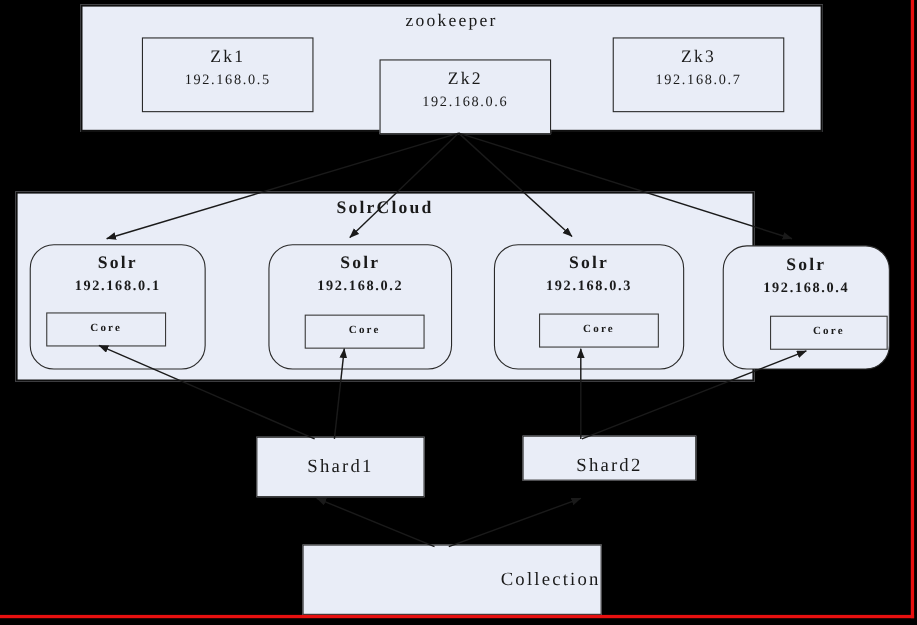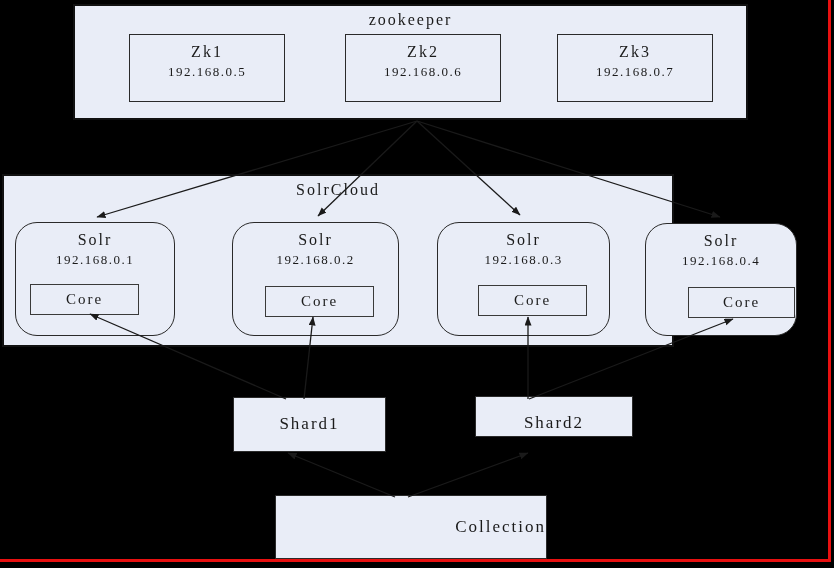--- a/index.html
+++ b/index.html
@@ -20,35 +20,35 @@
   }
   .groupbox{border:2px solid #111;}
   .group-label{
     position:absolute;top:5px;left:0;right:0;
     text-align:center;font-size:16px;letter-spacing:2px;
   }
   
   #zookeeper{left:73px;top:4px;width:675px;height:116px;}
   .zk{width:156px;height:68px;top:28px;text-align:center;}
   #zk1{left:54px;}
-  #zk2{left:270px;}
+  #zk2{left:270px;margin-top:20px;}
   #zk3{left:482px;}
   .node-name{margin-top:7px;font-size:16px;letter-spacing:2px;line-height:19px;}
   .node-ip{font-size:13px;letter-spacing:1.5px;line-height:21px;}
   
-  #solrcloud{left:2px;top:174px;width:672px;height:173px;}
+  #solrcloud{left:14px;top:174px;width:672px;height:173px;font-weight:bold;}
   .solr{width:165px;height:114px;top:46px;text-align:center;border-radius:22px;}
   #solr1{left:11px;width:160px;}
   #solr2{left:228px;width:167px;}
   #solr3{left:433px;width:173px;}
   #solr4{left:641px;top:47px;width:152px;height:113px;}
   .core{
     position:absolute;width:109px;height:31px;
     background:#e9edf7;border:1.5px solid #3a3a3a;box-sizing:border-box;
-    font-size:15px;letter-spacing:2px;text-align:center;line-height:28px;
+    font-size:10px;letter-spacing:2px;text-align:center;line-height:28px;
   }
   #solr1 .core{left:14px;top:61px;}
   #solr2 .core{left:32px;top:63px;}
   #solr3 .core{left:40px;top:62px;}
   #solr4 .core{left:42px;top:63px;width:107px;}
   
   .shard{height:55px;text-align:center;font-size:17px;letter-spacing:2px;line-height:52px;margin-left:23px;}
   #shard1{left:210px;top:397px;width:153px;}
   #shard2{left:452px;top:396px;width:158px;height:41px;}
   #collection{

